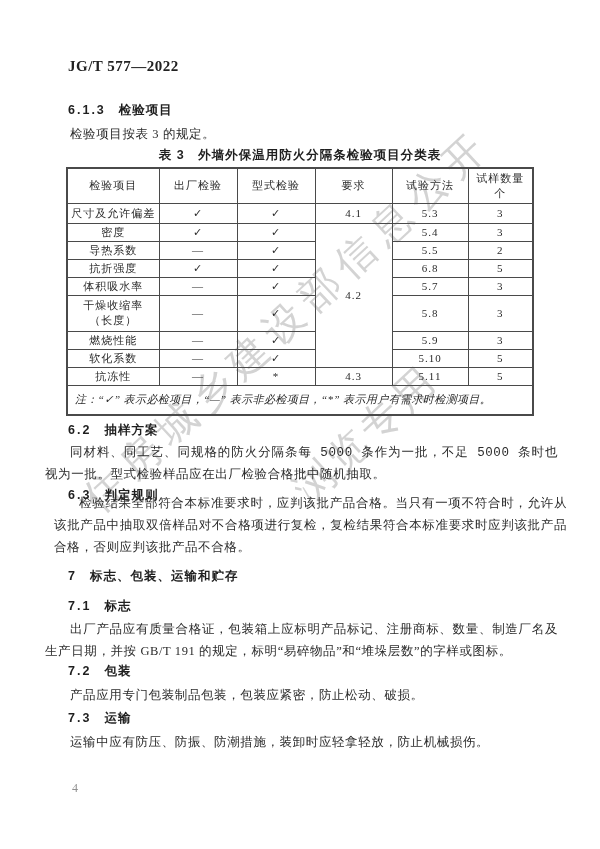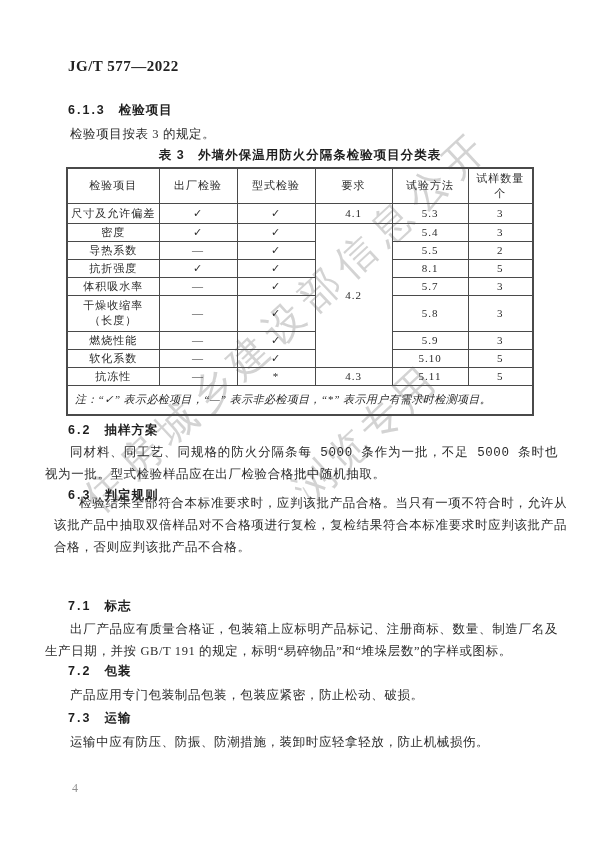--- a/index.html
+++ b/index.html
@@ -129,21 +129,21 @@
         <td>导热系数</td>
         <td>—</td>
         <td>✓</td>
         <td>5.5</td>
         <td>2</td>
       </tr>
       <tr class="r-std">
         <td>抗折强度</td>
         <td>✓</td>
         <td>✓</td>
-        <td>8.1</td>
+        <td>6.8</td>
         <td>5</td>
       </tr>
       <tr class="r-std">
         <td>体积吸水率</td>
         <td>—</td>
         <td>✓</td>
         <td>5.7</td>
         <td>3</td>
       </tr>
       <tr class="r-tall">
@@ -185,20 +185,23 @@
   <div class="heading h62">
     <span class="hnum">6.2</span><span>抽样方案</span>
   </div>
   <p class="para p2">同材料、同工艺、同规格的防火分隔条每 5000 条作为一批，不足 5000 条时也视为一批。型式检验样品应在出厂检验合格批中随机抽取。</p>
 
   <div class="heading h63">
     <span class="hnum">6.3</span><span>判定规则</span>
   </div>
   <p class="para p3">检验结果全部符合本标准要求时，应判该批产品合格。当只有一项不符合时，允许从该批产品中抽取双倍样品对不合格项进行复检，复检结果符合本标准要求时应判该批产品合格，否则应判该批产品不合格。</p>
 
+  <div class="heading h7">
+    <span class="hnum">7</span><span>标志、包装、运输和贮存</span>
+  </div>
 
   <div class="heading h71">
     <span class="hnum">7.1</span><span>标志</span>
   </div>
   <p class="para p4">出厂产品应有质量合格证，包装箱上应标明产品标记、注册商标、数量、制造厂名及生产日期，并按 GB/T 191 的规定，标明“易碎物品”和“堆垛层数”的字样或图标。</p>
 
   <div class="heading h72">
     <span class="hnum">7.2</span><span>包装</span>
   </div>
   <p class="para p5">产品应用专门包装制品包装，包装应紧密，防止松动、破损。</p>

